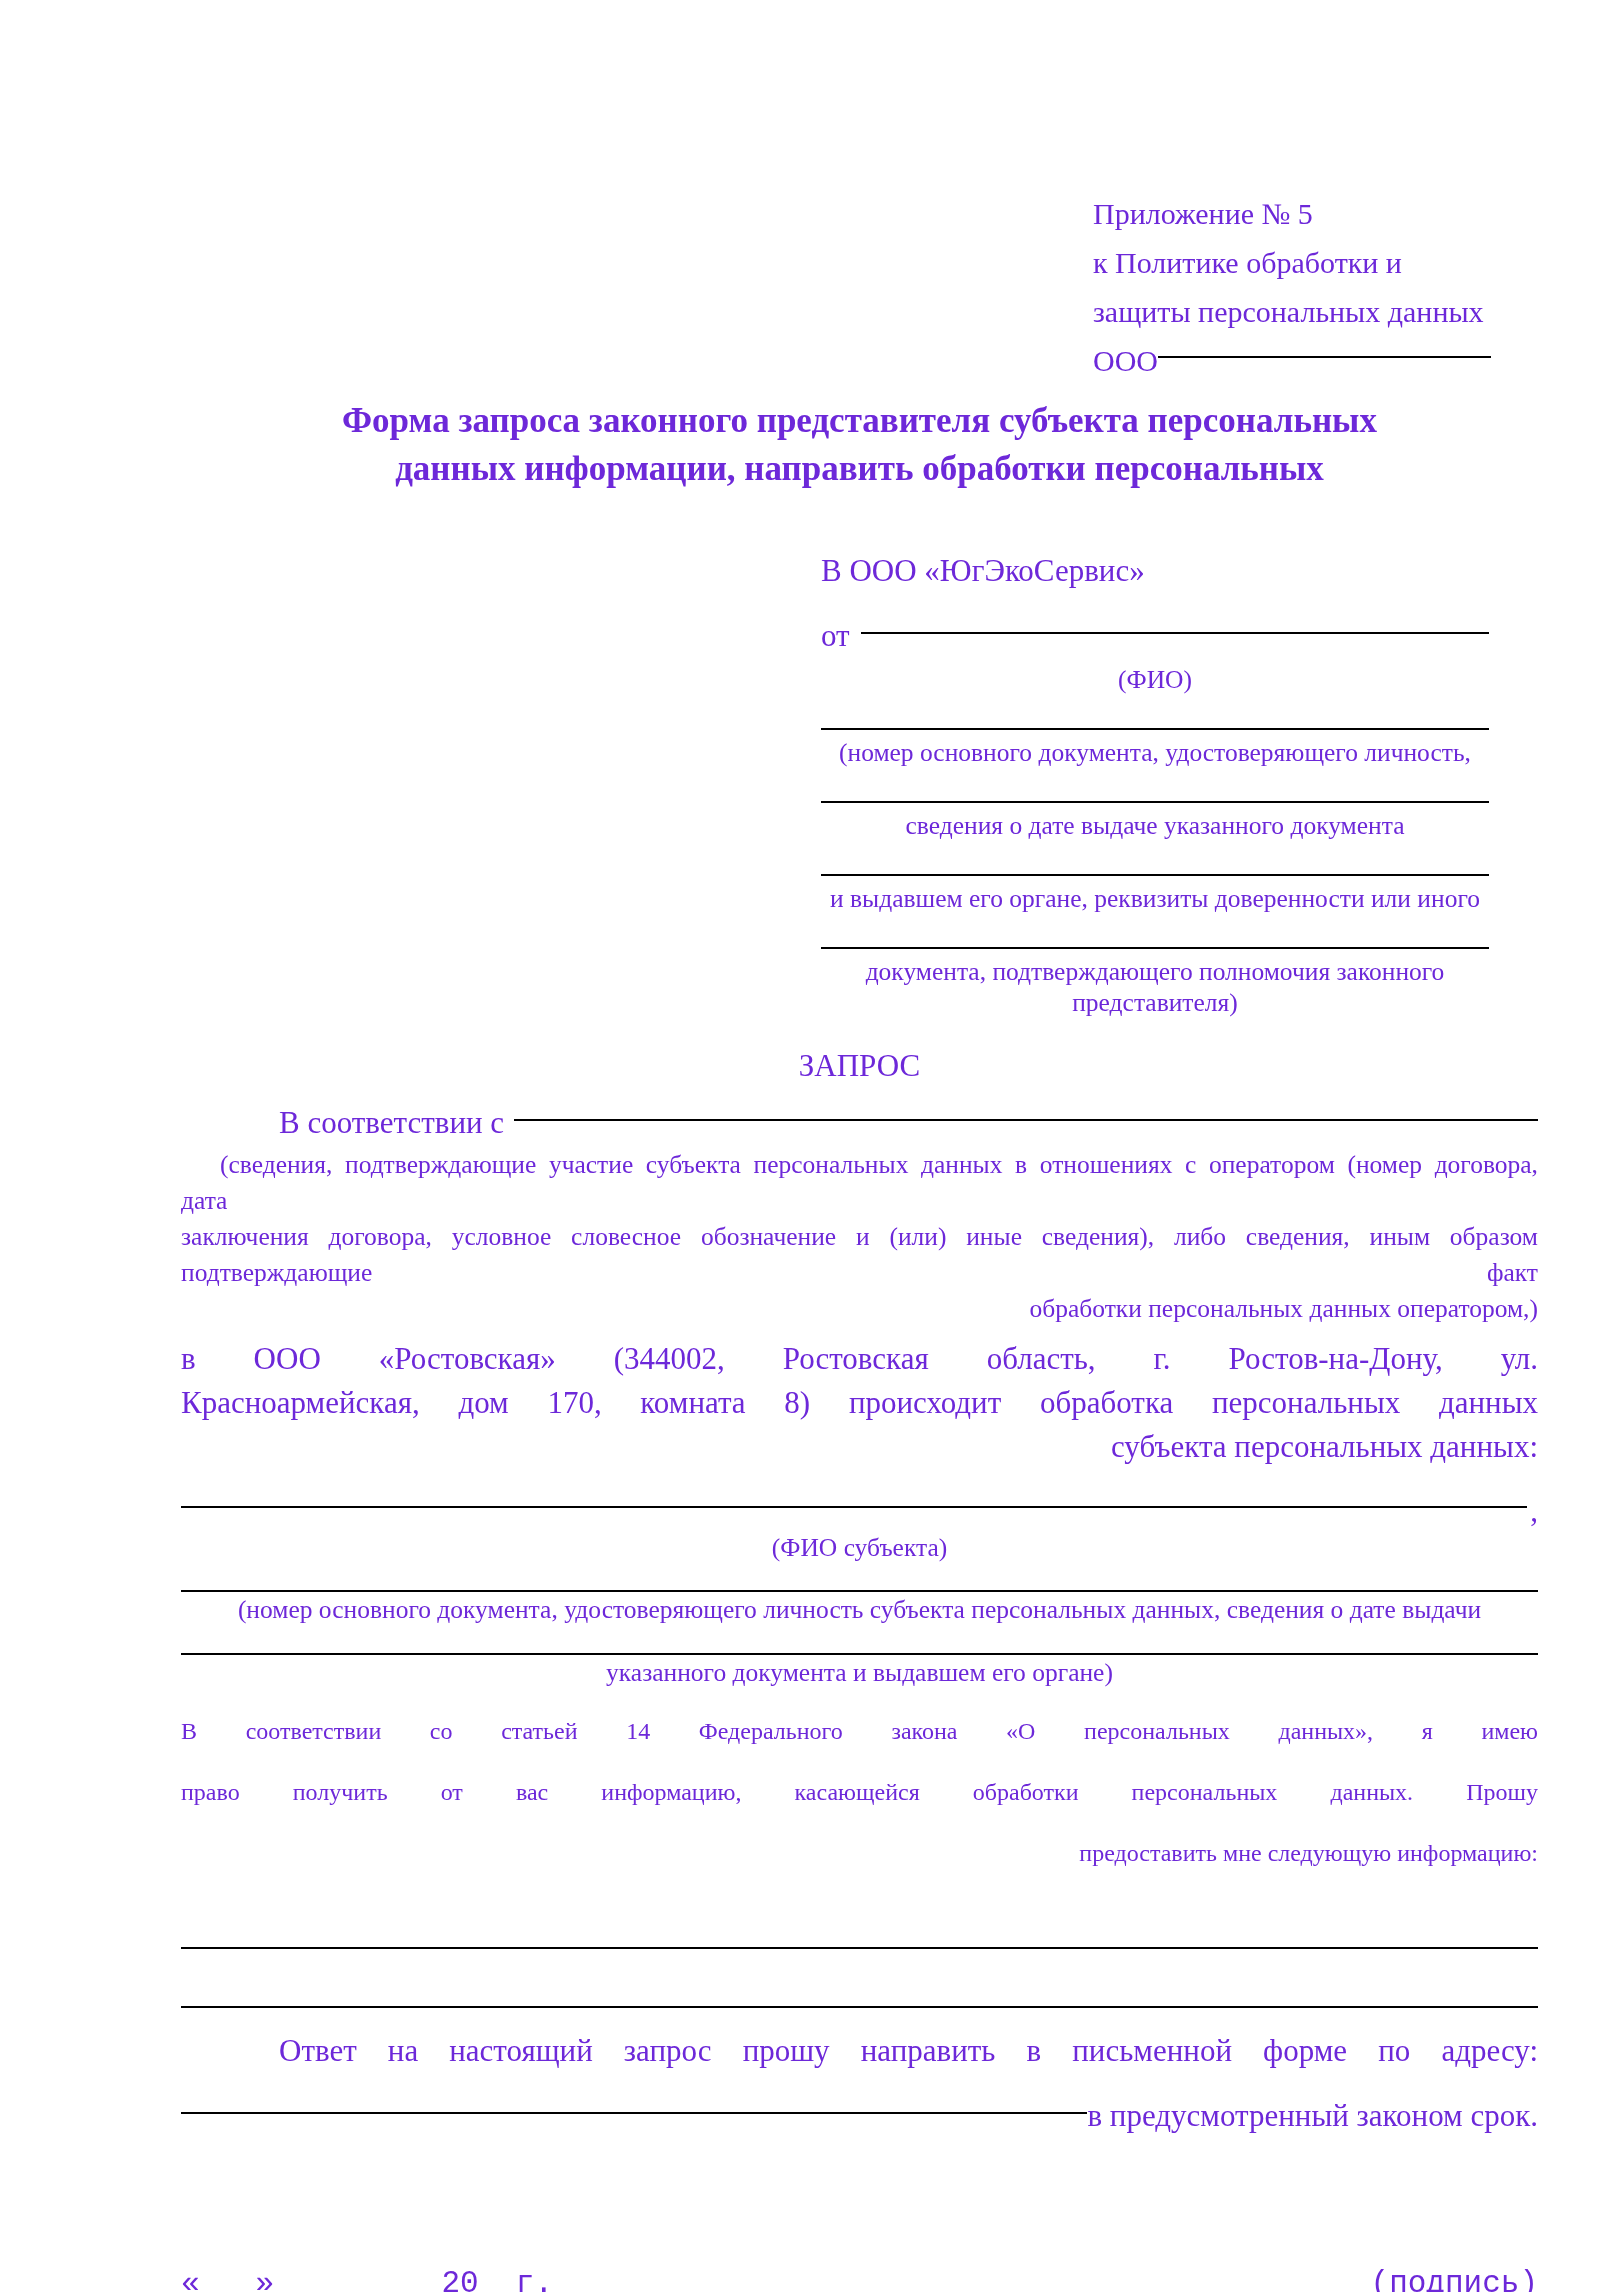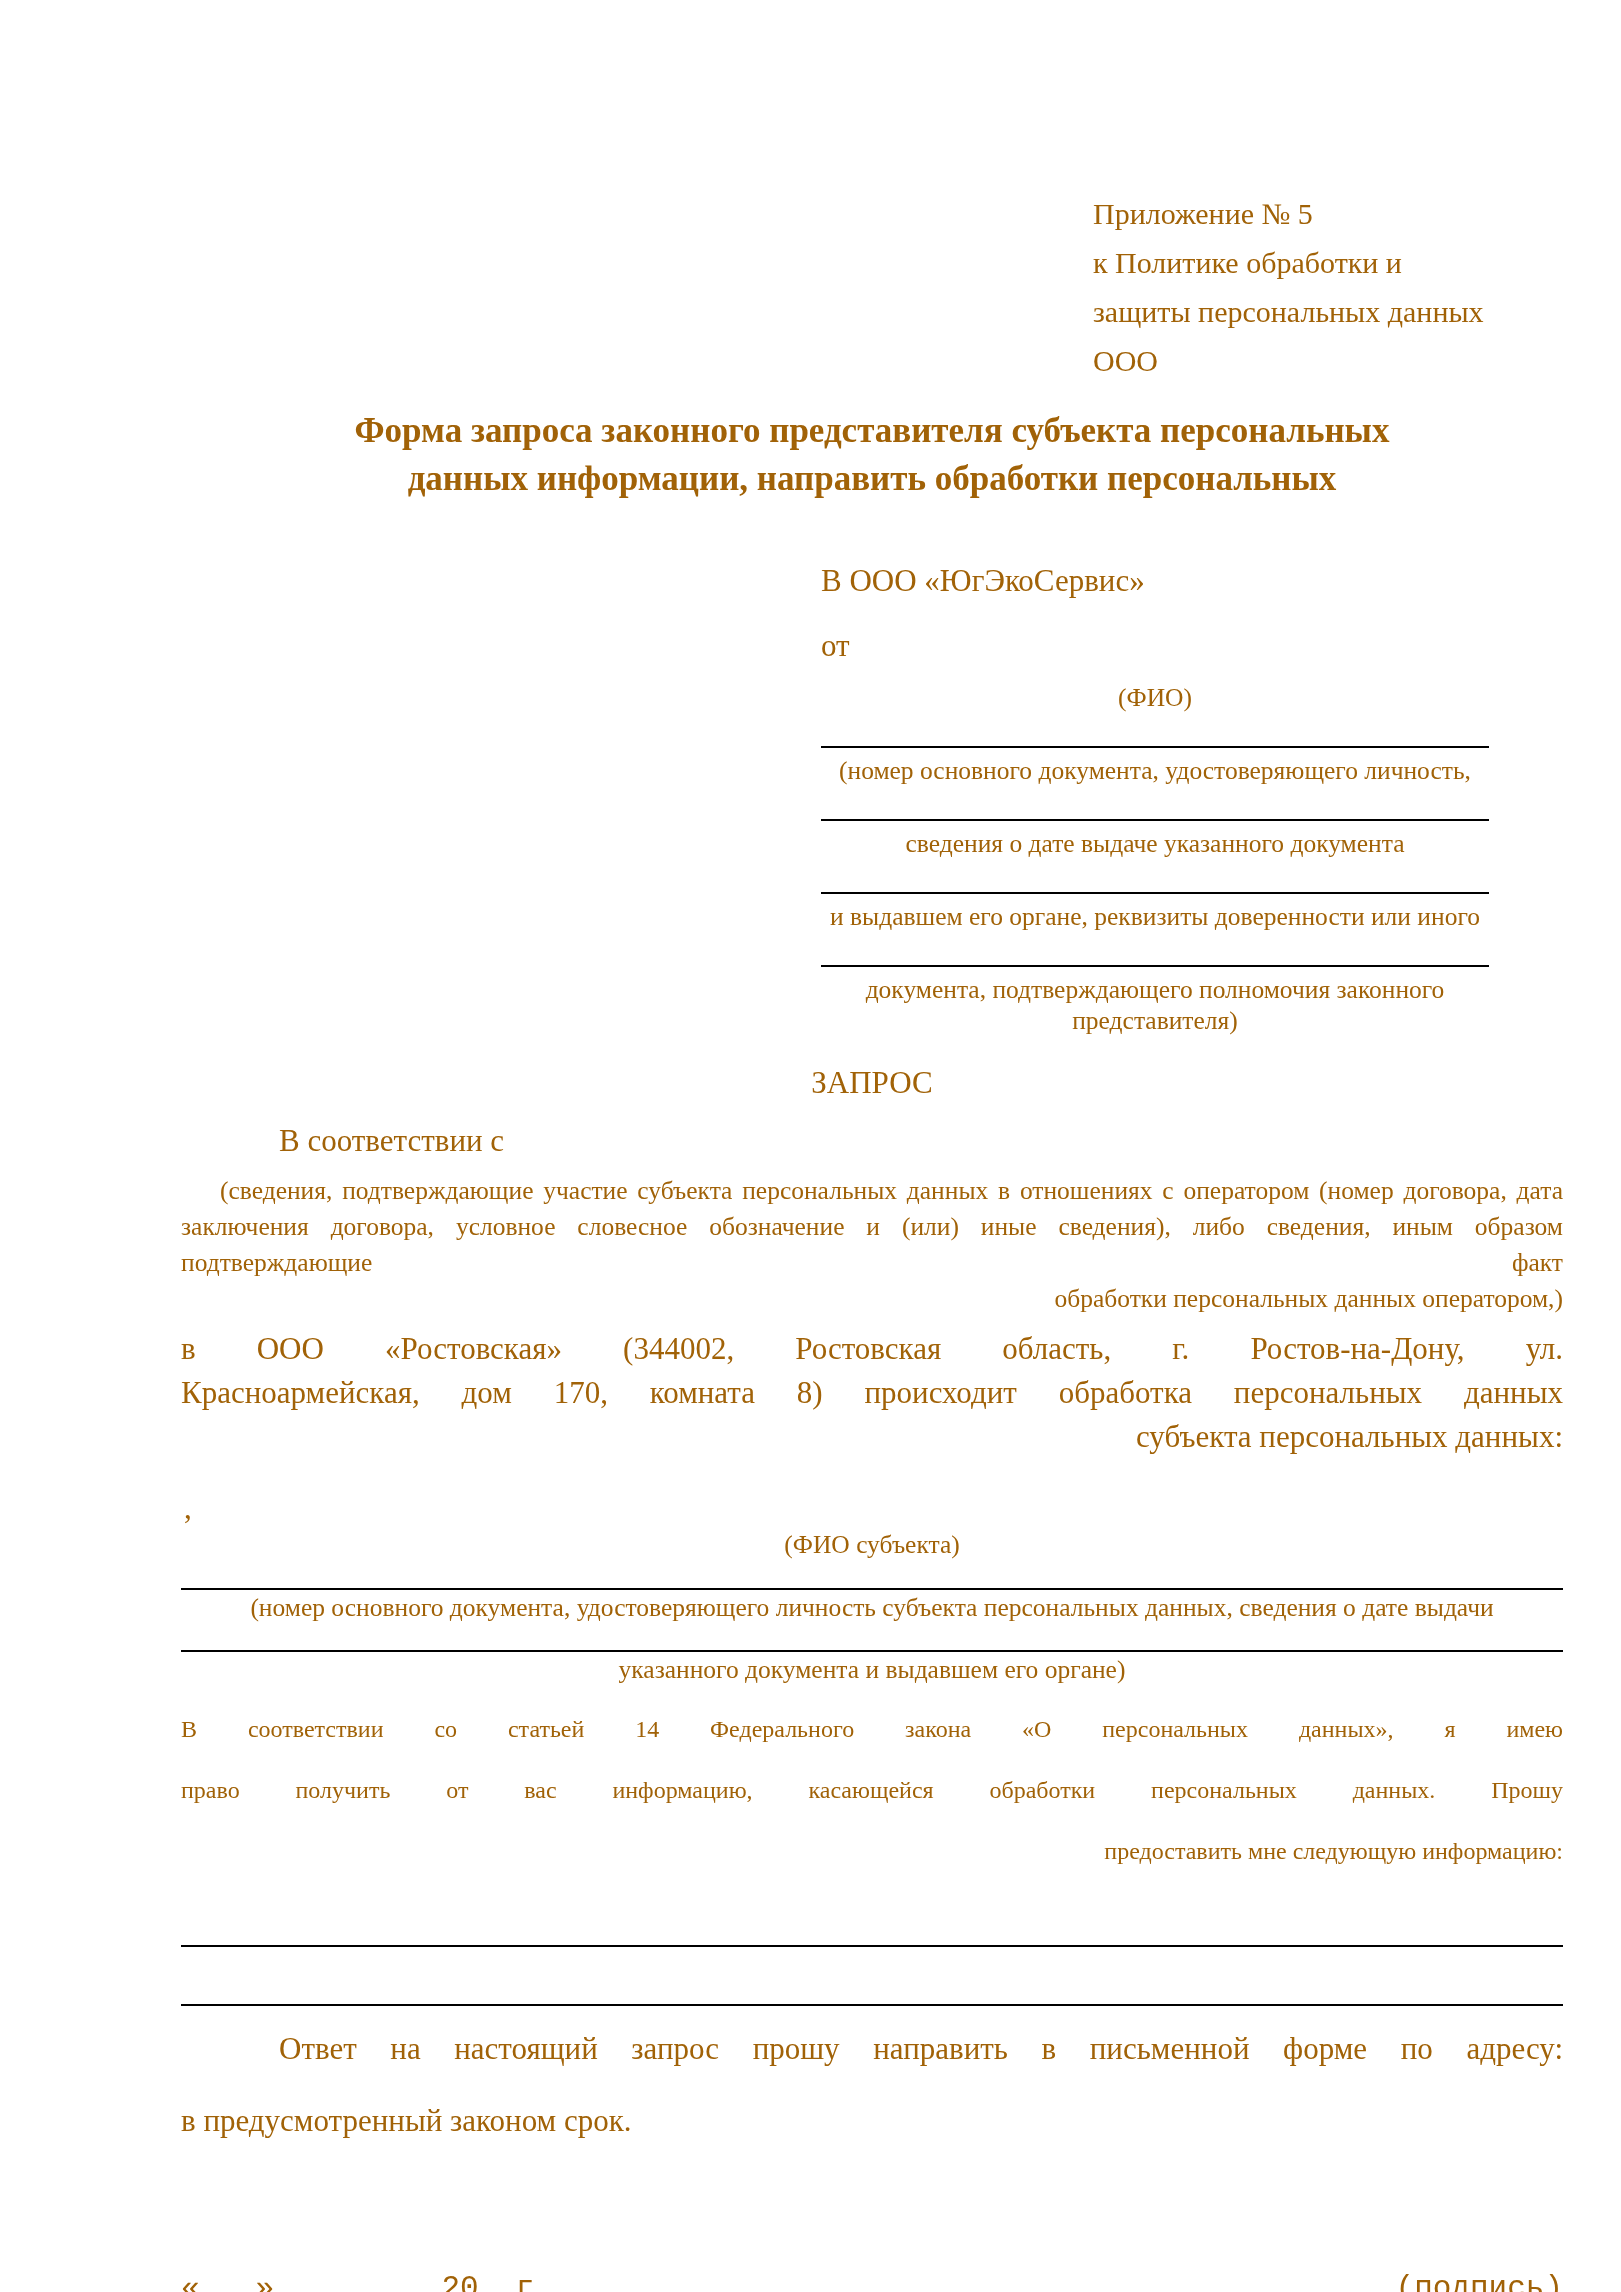--- a/index.html
+++ b/index.html
@@ -3,27 +3,27 @@
 <meta charset="utf-8">
 <style>
   html, body { margin: 0; padding: 0; background: #e8e8e8; }
   .page {
     position: relative;
     width: 1621px;
     height: 2293px;
     margin: 0 auto;
     background: #ffffff;
     box-sizing: border-box;
-    padding: 189px 58px 0 181px;
+    padding: 189px 83px 0 181px;
     font-family: "Liberation Serif", "DejaVu Serif", serif;
     font-size: 31px;
-    color: #a16207;
+    color: #6d28d9;
     overflow: hidden;
   }
-  .row { display: flex; align-items: flex-start; flex-direction: column; }
+  .row { display: flex; align-items: center; }
   .fill-line {
     flex: 1 1 auto;
     height: 0;
     border-bottom: 2.9px solid #000000;
     margin-bottom: 5.9px;
   }
   
   .appendix {
     margin-left: 912px;
     width: 398px;

